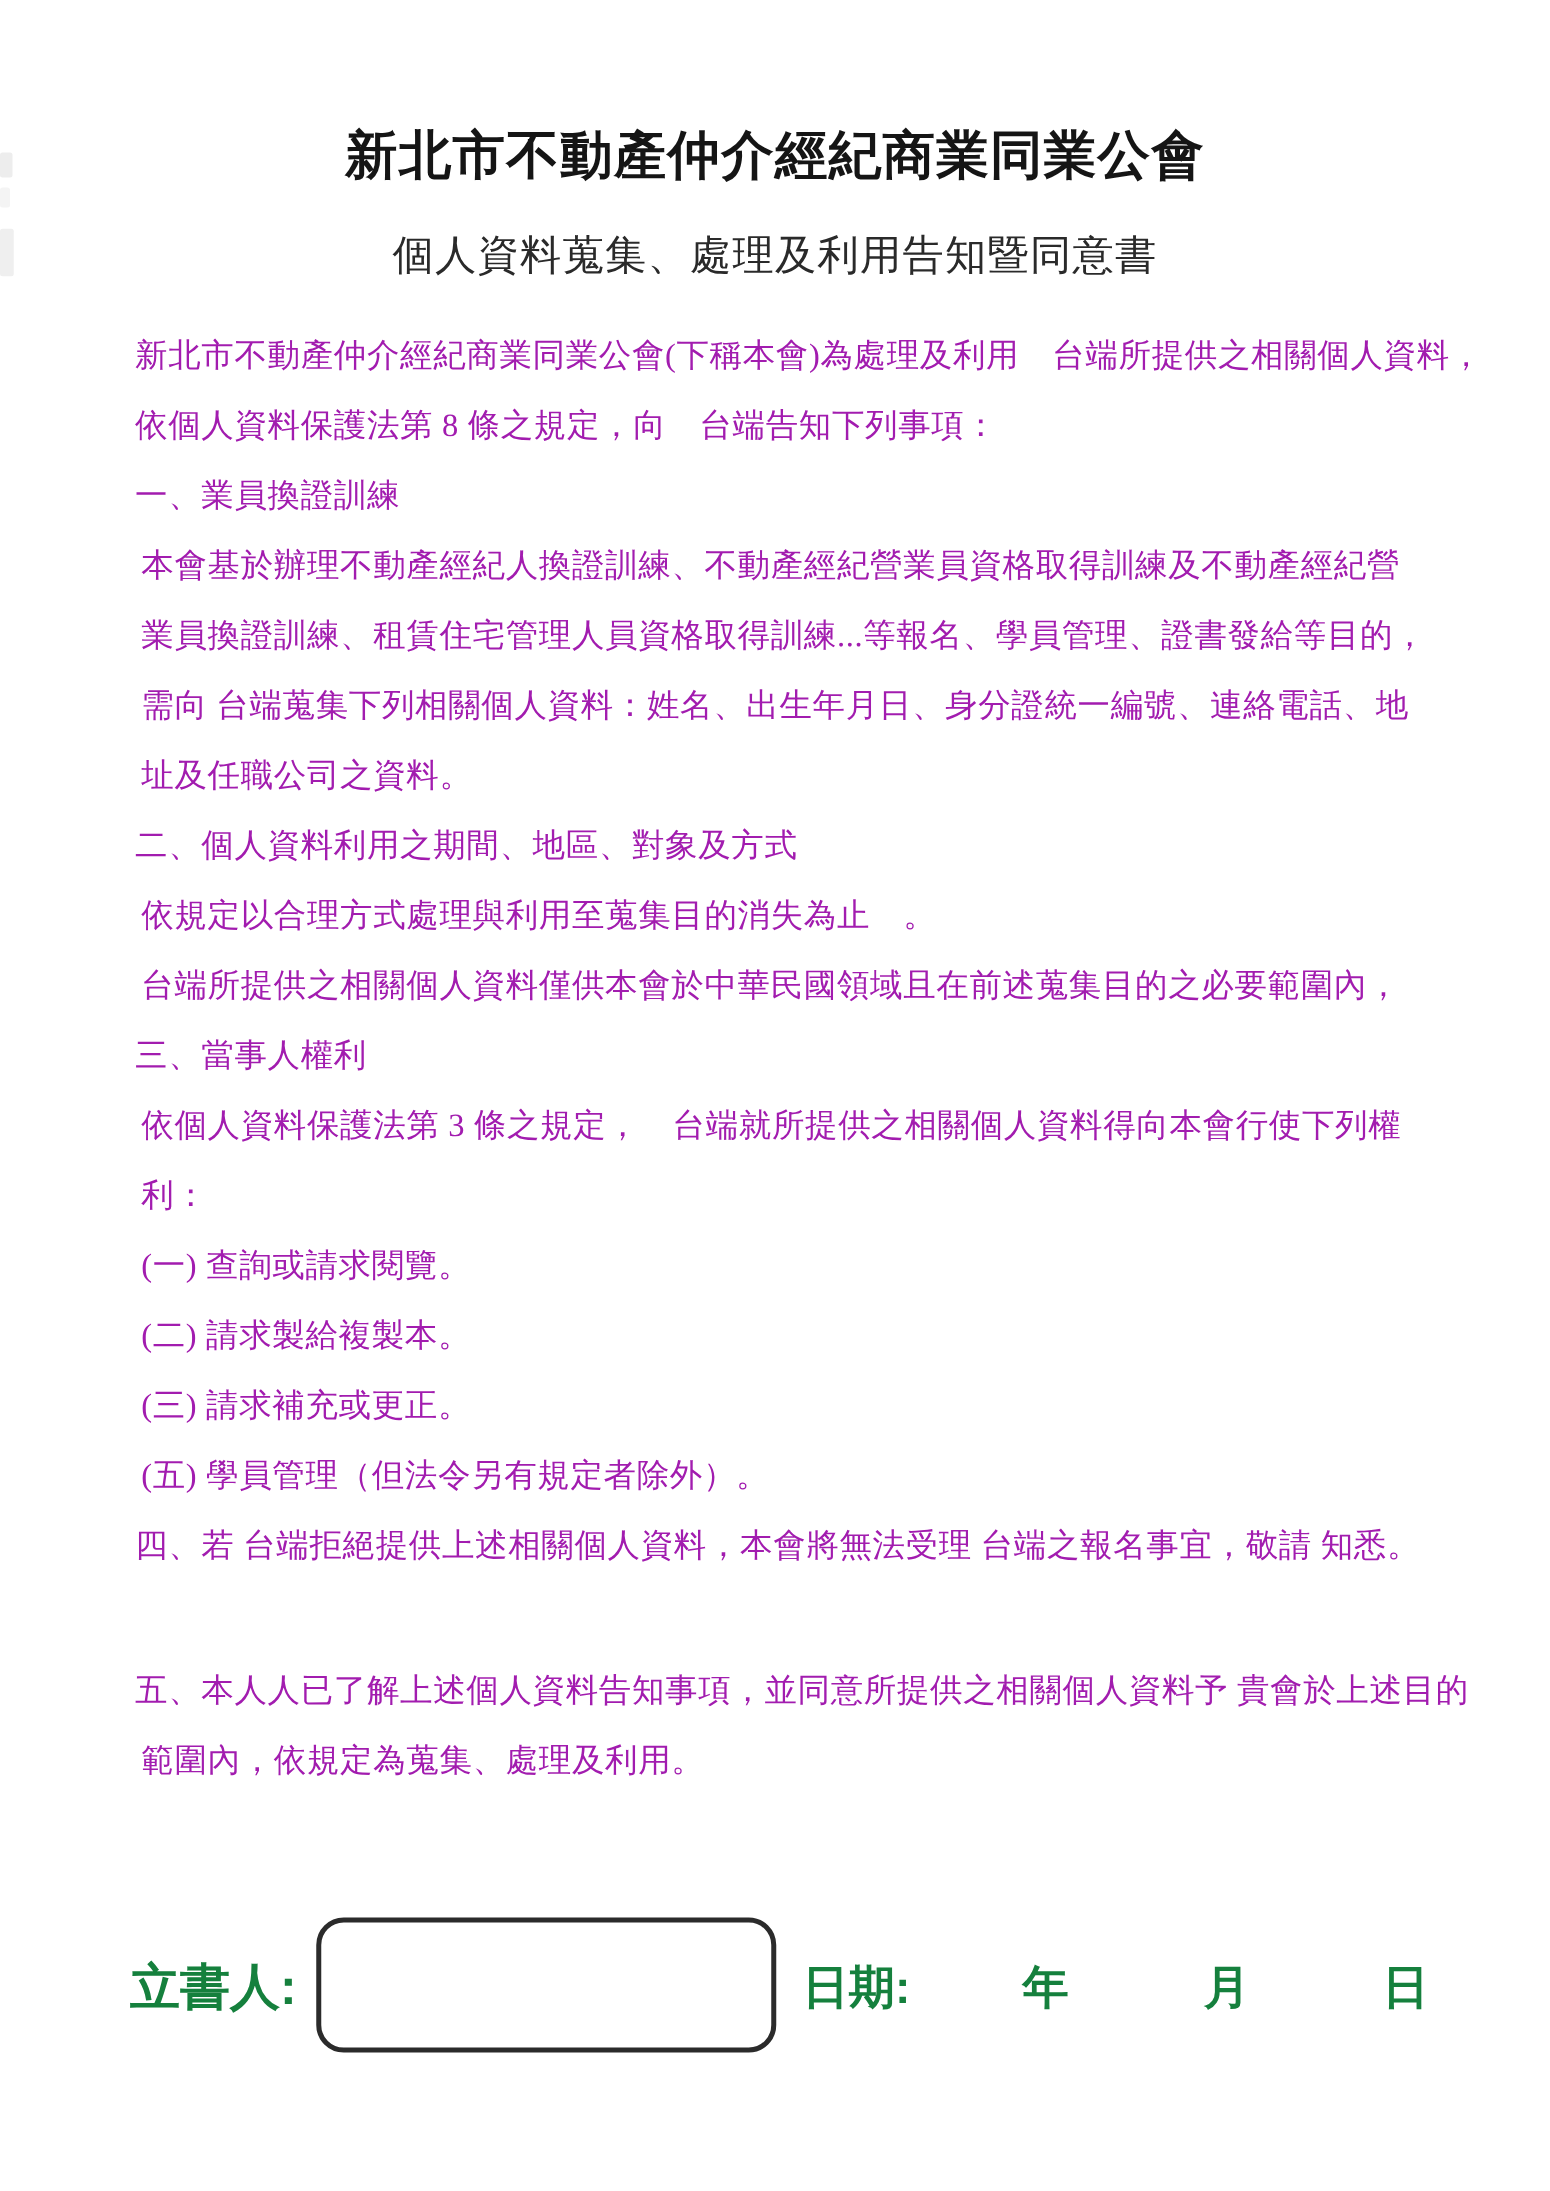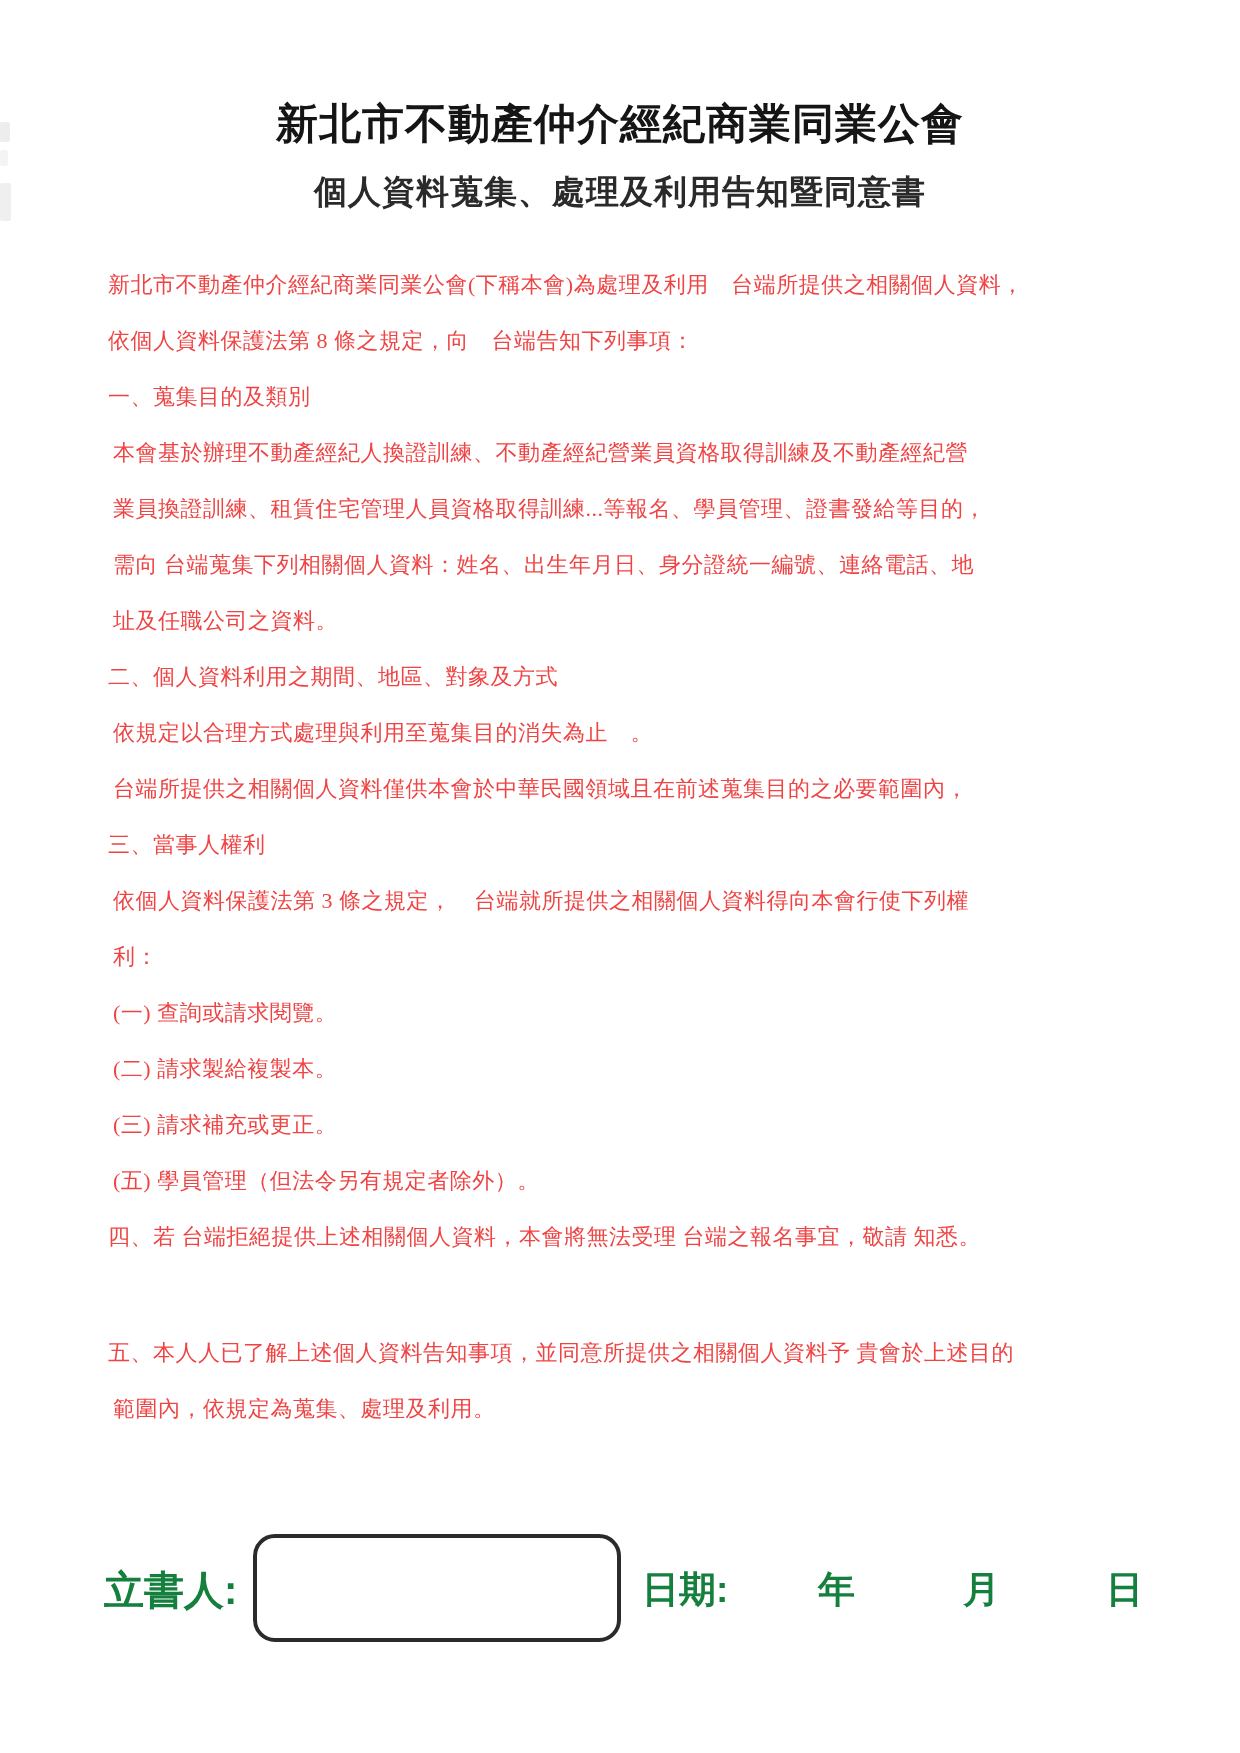--- a/index.html
+++ b/index.html
@@ -20,31 +20,31 @@
   .a3 { top: 183px; width: 11px; height: 38px; background: #efefef; }
 
   .title {
     position: absolute; left: 0; top: 96px; width: 100%;
     margin: 0; text-align: center;
     font-family: "Liberation Sans", sans-serif;
     font-size: 42px; font-weight: 900; letter-spacing: 1px;
     color: #151515;
   }
   .subtitle {
-    position: absolute; left: 0; top: 170px; width: 100%;
+    position: absolute; left: 0; top: 182px; width: 100%;
     margin: 0; text-align: center;
-    font-size: 33px; font-weight: 700; letter-spacing: 1px;
+    font-size: 33px; font-weight: 400; letter-spacing: 1px;
     color: #2a2a2a;
   }
 
   .body-text { position: absolute; left: 0; top: 257px; width: 100%; }
   .line {
     height: 56px; line-height: 56px;
-    font-size: 22px; letter-spacing: 0.5px;
-    white-space: nowrap; color: #ef4444;
+    font-size: 26px; letter-spacing: 0.5px;
+    white-space: nowrap; color: #a21caf;
   }
   .ind0 { padding-left: 108px; }
   .ind1 { padding-left: 113px; }
   .gap  { height: 60px; }
 
   .sig { position: absolute; left: 0; top: 1534px; width: 100%; height: 112px; }
   .sig-label, .date-label, .unit-label {
     position: absolute; top: 50%; transform: translateY(-50%);
     font-family: "Liberation Sans", sans-serif;
     font-weight: 700; color: #15803d; white-space: nowrap;
@@ -70,21 +70,21 @@
   <div class="art a2"></div>
   <div class="art a3"></div>
 
   <h1 class="title">新北市不動產仲介經紀商業同業公會</h1>
   <h2 class="subtitle">個人資料蒐集、處理及利用告知暨同意書</h2>
 
   <div class="body-text">
     <div class="line ind0">新北市不動產仲介經紀商業同業公會(下稱本會)為處理及利用　台端所提供之相關個人資料，</div>
     <div class="line ind0">依個人資料保護法第 8 條之規定，向　台端告知下列事項：</div>
 
-    <div class="line ind0">一、蒐集目的及類別</div>
+    <div class="line ind0">一、業員換證訓練</div>
     <div class="line ind1">本會基於辦理不動產經紀人換證訓練、不動產經紀營業員資格取得訓練及不動產經紀營</div>
     <div class="line ind1">業員換證訓練、租賃住宅管理人員資格取得訓練...等報名、學員管理、證書發給等目的，</div>
     <div class="line ind1">需向 台端蒐集下列相關個人資料：姓名、出生年月日、身分證統一編號、連絡電話、地</div>
     <div class="line ind1">址及任職公司之資料。</div>
 
     <div class="line ind0">二、個人資料利用之期間、地區、對象及方式</div>
     <div class="line ind1">依規定以合理方式處理與利用至蒐集目的消失為止　。</div>
     <div class="line ind1">台端所提供之相關個人資料僅供本會於中華民國領域且在前述蒐集目的之必要範圍內，</div>
 
     <div class="line ind0">三、當事人權利</div>

